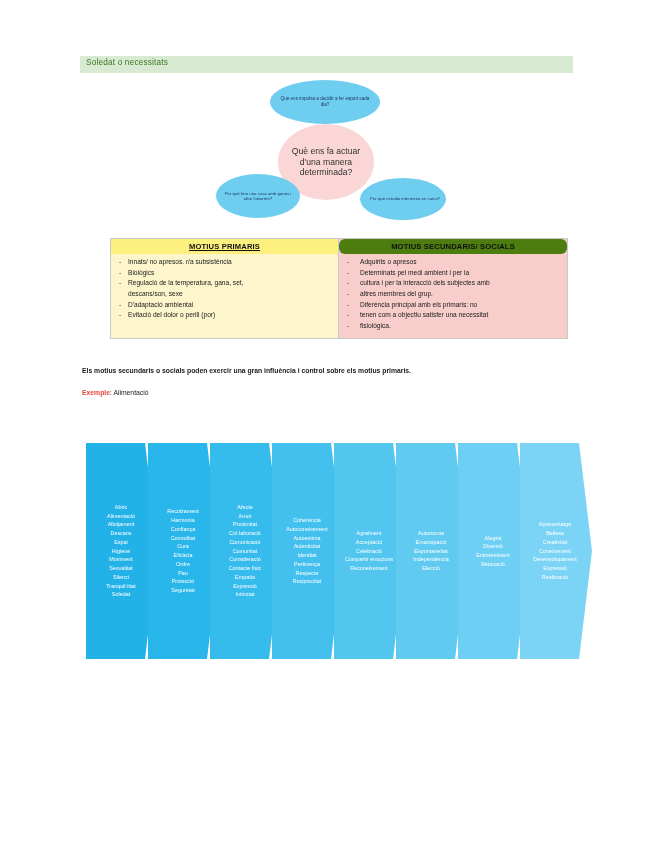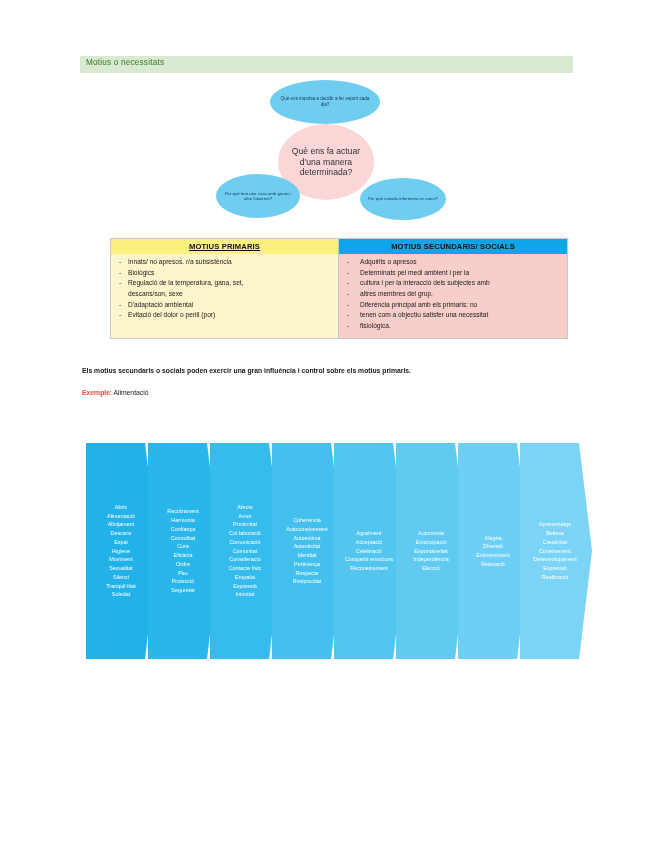--- a/index.html
+++ b/index.html
@@ -22,21 +22,21 @@
   .header-band .title{
     position:absolute;left:6px;top:2px;
     font-size:8.2px;color:#38761d;letter-spacing:.2px;
     white-space:nowrap;
   }
 
   
   .bubbles{position:absolute;left:80px;top:78px;width:493px;height:150px;}
   .bubble{
     position:absolute;border-radius:50%;
-    display:flex;align-items:center;justify-content:center;
+    display:flex;align-items:center;justify-content:flex-end;
     text-align:center;line-height:1.25;
     box-sizing:border-box;
   }
   .bubble span{display:block;padding:0 6px;}
   .bub-top{
     left:190px;top:2px;width:110px;height:44px;
     background:#6fcdf0;color:#1b3a66;font-size:4.6px;
   }
   .bub-center{
     left:198px;top:46px;width:96px;height:76px;
@@ -59,21 +59,21 @@
     box-sizing:border-box;
   }
   .mcol{box-sizing:border-box;}
   .mcol.primary{width:50%;background:#fdf5cc;border-right:1px solid #c9c9c9;}
   .mcol.secondary{width:50%;background:#f8cecb;}
   .mhead{
     text-align:center;font-weight:bold;font-size:7.6px;
     padding:3px 0 3px 0;letter-spacing:.15px;
   }
   .mcol.primary .mhead{background:#fcf07f;color:#111;text-decoration:underline;}
-  .mcol.secondary .mhead{background:#0ea5e9;color:#111;}
+  .mcol.secondary .mhead{background:#4d7c0f;color:#111;border-radius:6px;}
   .mbody{padding:3px 6px 6px 8px;}
   .mline{
     font-size:6.6px;line-height:1.62;color:#1a1a1a;
     display:flex;gap:4px;
   }
   .mline .dash{width:5px;flex:0 0 5px;}
   .mline .txt{flex:1;}
   .mline.just .txt{text-align:justify;}
   .mline.cont .dash{visibility:hidden;}
   .mcol.secondary .mline .dash{width:9px;flex:0 0 9px;}
@@ -110,21 +110,21 @@
   .c6{left:310px;width:72px;background:#60caf1;}
   .c7{left:372px;width:72px;background:#6dcff3;}
   .c8{left:434px;width:72px;background:#7bd4f5;}
 </style>
 </head>
 <body>
 
 <div class="page">
 
   <div class="header-band">
-    <div class="title">Motius o necessitats</div>
+    <div class="title">Soledat o necessitats</div>
   </div>
 
   <div class="bubbles">
     <div class="bubble bub-top">
       <span>Què ens impulsa a decidir a fer esport cada dia?</span>
     </div>
     <div class="bubble bub-center">
       <span>Què ens fa actuar d'una manera determinada?</span>
     </div>
     <div class="bubble bub-left">

